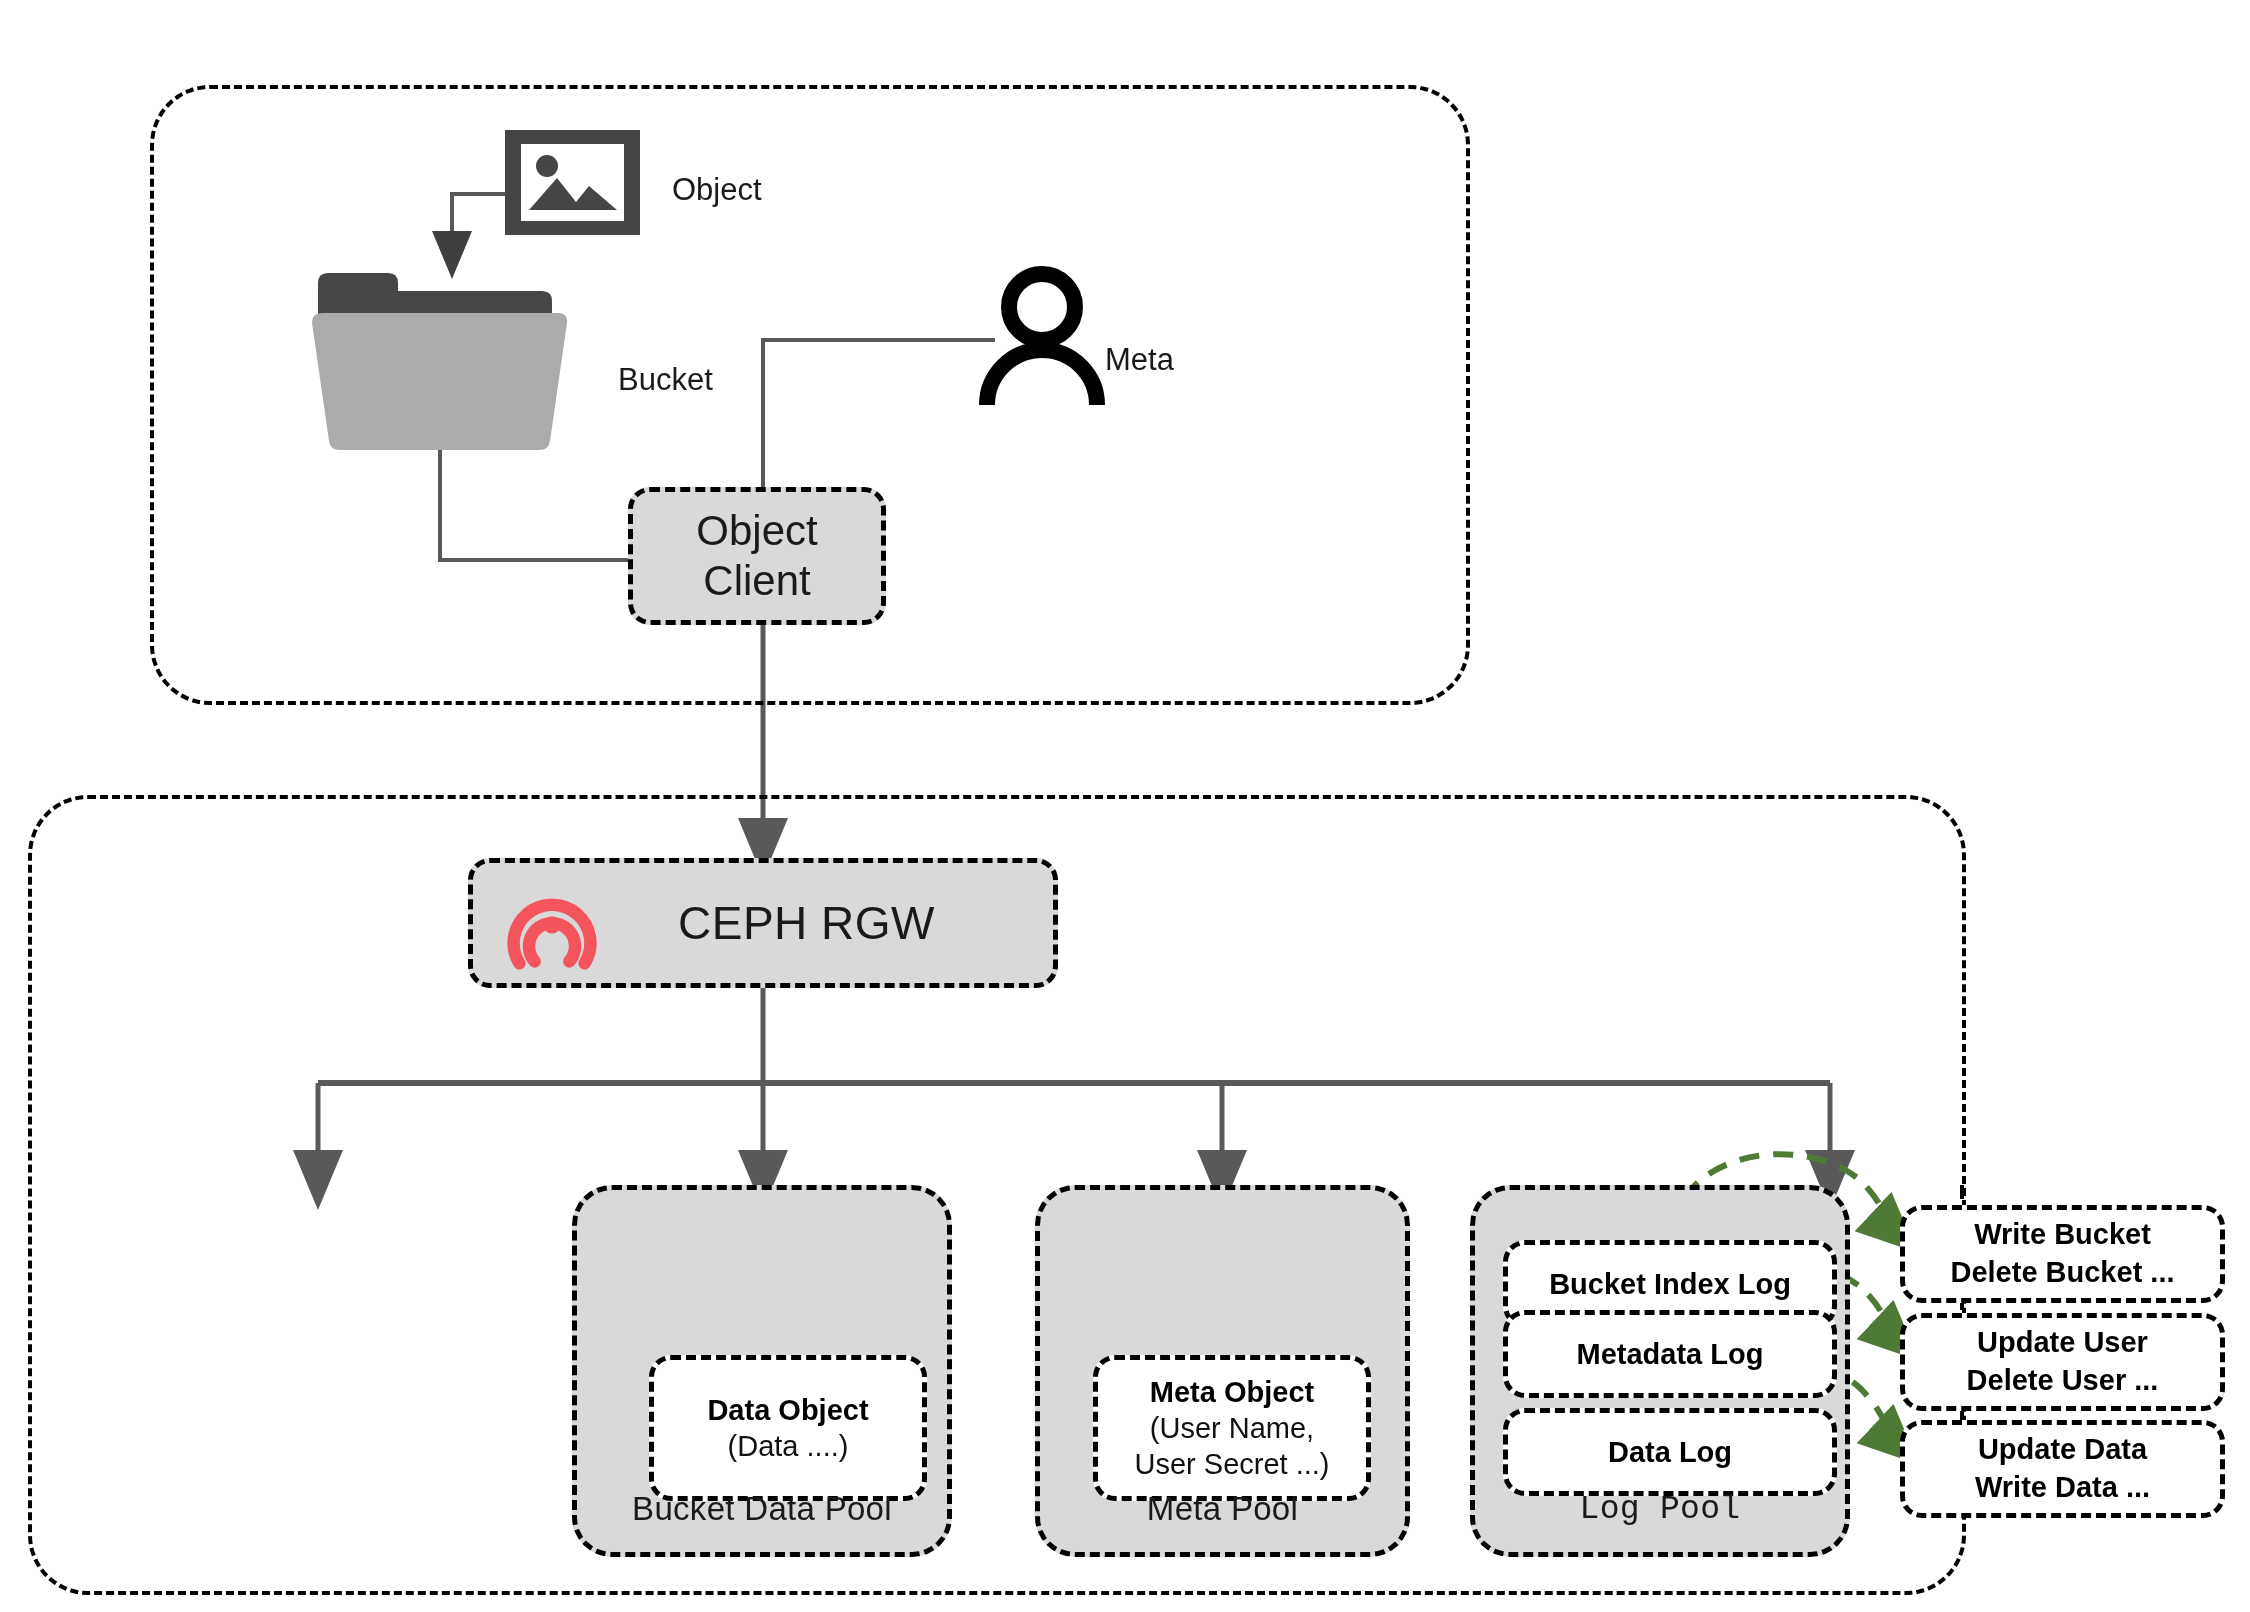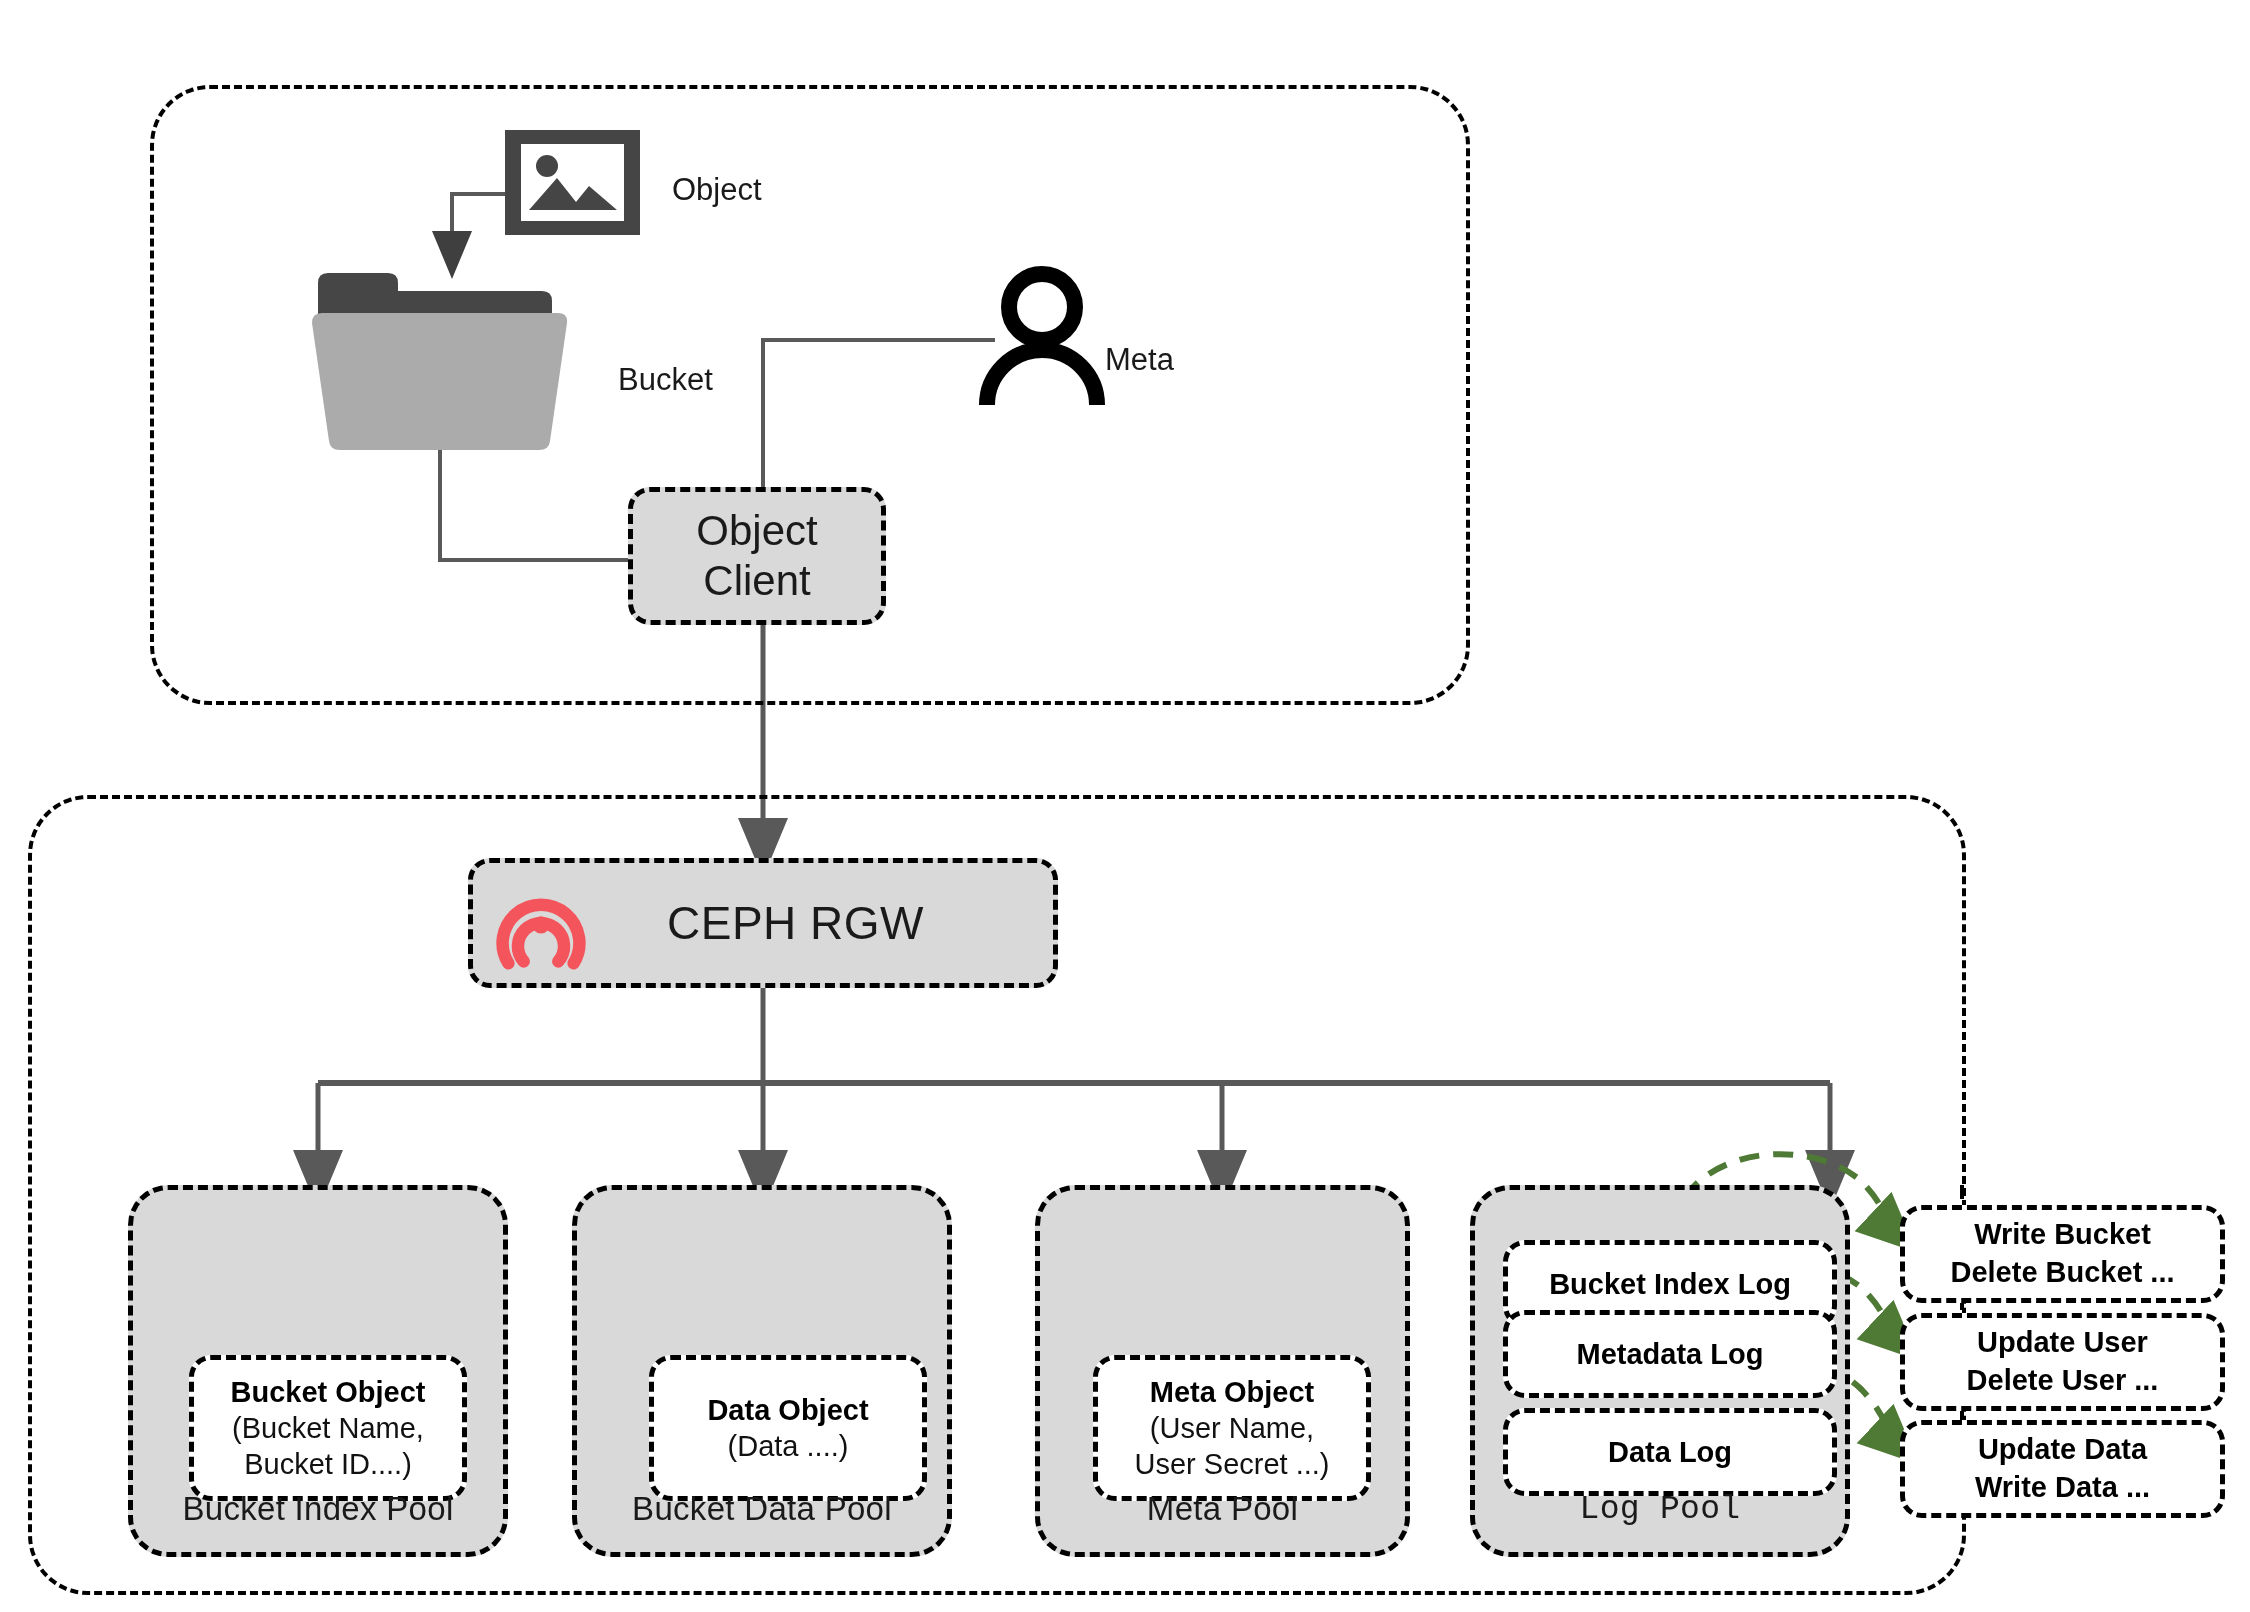--- a/index.html
+++ b/index.html
@@ -188,39 +188,31 @@
 
   <div class="node gbox" style="left:628px; top:487px; width:258px; height:138px;">
     <div class="client-text">
       <div>Object</div>
       <div>Client</div>
     </div>
   </div>
 
   <div class="node container" style="left:28px; top:795px; width:1938px; height:800px;"></div>
 
-  <div class="node gbox" style="left:468px; top:858px; width:590px; height:130px; justify-content:flex-start; padding-left:20px;">
+  <div class="node gbox" style="left:468px; top:858px; width:590px; height:130px; justify-content:flex-start; padding-left:31px;">
     <div class="ceph-logo" style="position:relative; width:96px; height:96px; flex:0 0 96px;">
       <svg viewBox="0 0 100 100" width="96" height="96">
         <path d="M16 92 A40 40 0 1 1 84 92" fill="none" stroke="#F4545B" stroke-width="13" stroke-linecap="round"></path>
         <path d="M32 90 A24 24 0 1 1 68 90" fill="none" stroke="#F4545B" stroke-width="13" stroke-linecap="round"></path>
         <circle cx="50" cy="52" r="9" fill="#F4545B"></circle>
       </svg>
     </div>
     <div class="rgw-text" style="margin-left:78px;">CEPH RGW</div>
   </div>
 
-  <div class="node pool" style="left:128px; top:1185px; width:380px; height:372px;">
-    <div class="wbox" style="position:absolute; left:56px; top:165px; width:268px; height:136px;">
-      <div class="obj-title">Bucket Object</div>
-      <div class="obj-sub">(Bucket Name,</div>
-      <div class="obj-sub">Bucket ID....)</div>
-    </div>
-    <div class="pool-label" style="bottom:24px;">Bucket Index Pool</div>
-  </div>
 
   <div class="node pool" style="left:572px; top:1185px; width:380px; height:372px;">
     <div class="wbox" style="position:absolute; left:72px; top:165px; width:268px; height:136px;">
       <div class="obj-title">Data Object</div>
       <div class="obj-sub">(Data ....)</div>
     </div>
     <div class="pool-label" style="bottom:24px;margin-top:25px;">Bucket Data Pool</div>
   </div>
 
   <div class="node pool" style="left:1035px; top:1185px; width:375px; height:372px;">

